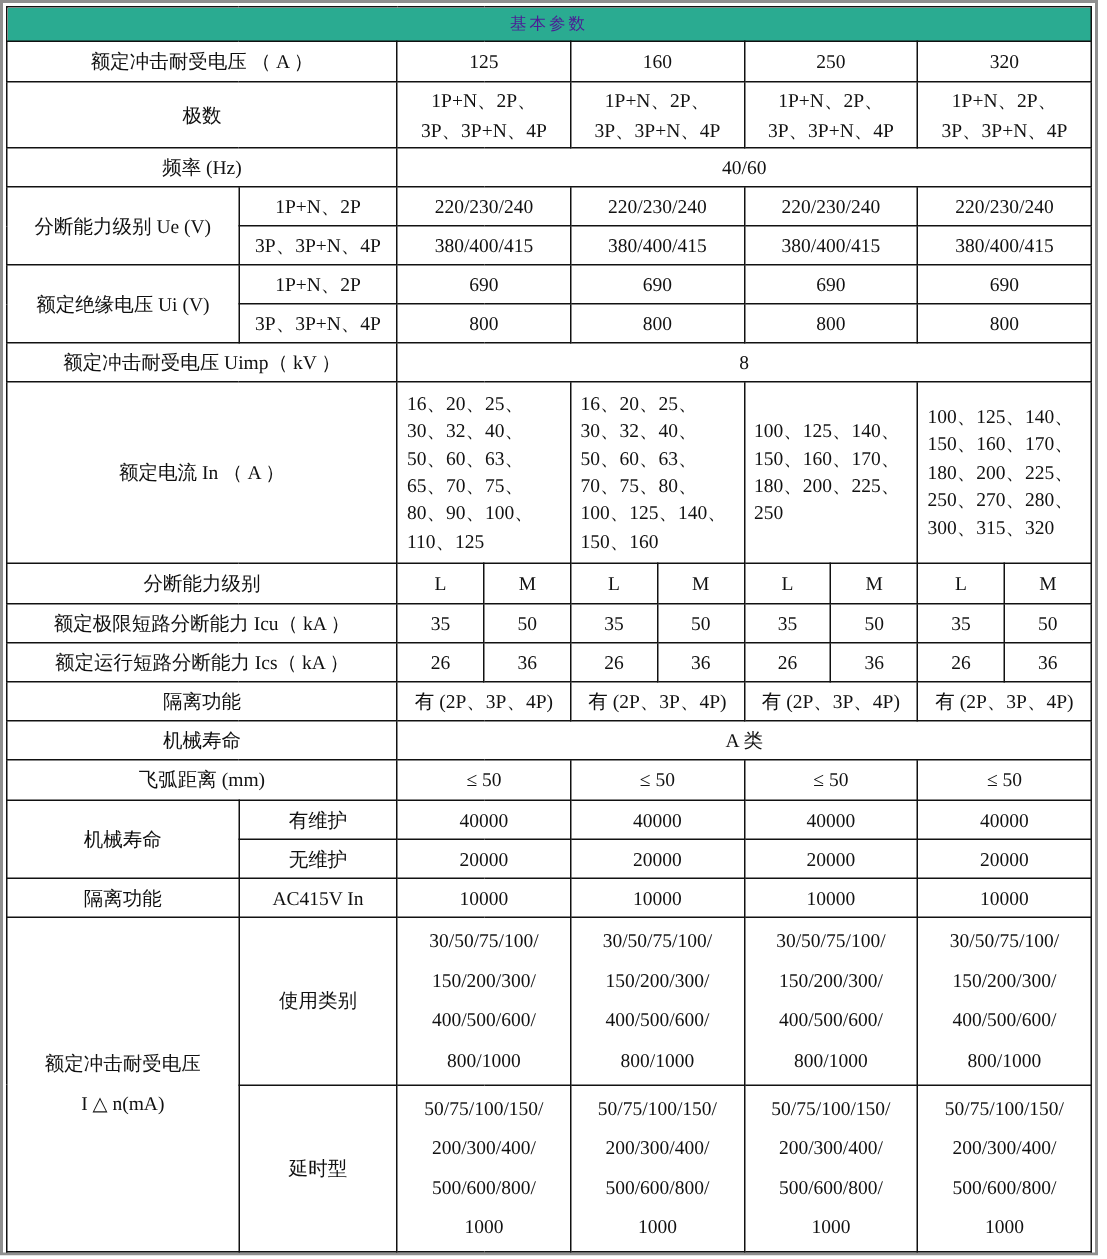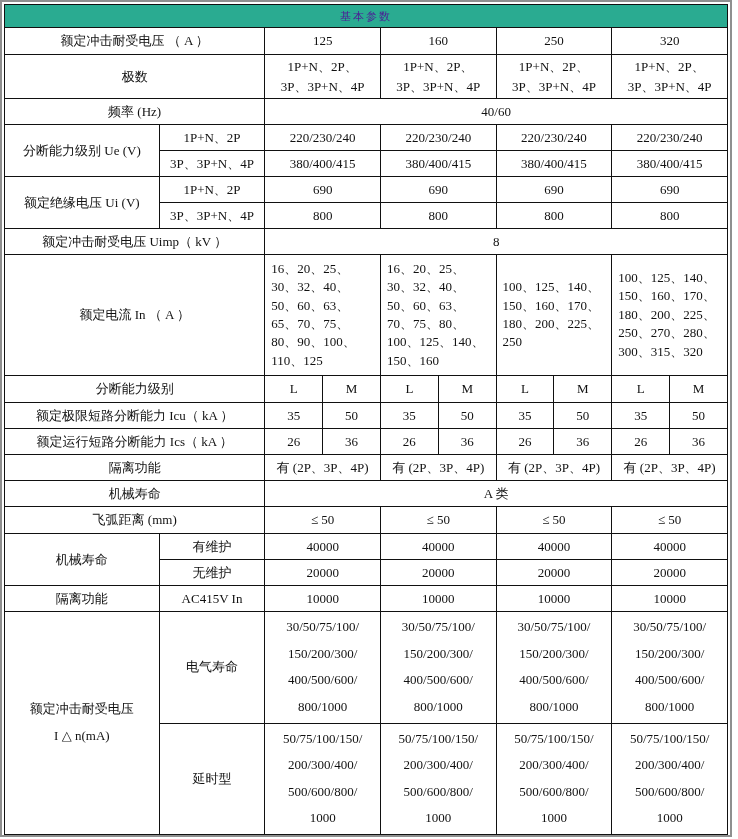--- a/index.html
+++ b/index.html
@@ -210,21 +210,21 @@
           <td>隔离功能</td>
           <td>AC415V In</td>
           <td colspan="2">10000</td>
           <td colspan="2">10000</td>
           <td colspan="2">10000</td>
           <td colspan="2">10000</td>
         </tr>
         <tr class="row-rcd-nondelay" style="height: 103px;">
           <td rowspan="2">额定冲击耐受电压
 I △ n(mA)</td>
-          <td>电气寿命</td>
+          <td>使用类别</td>
           <td colspan="2">30/50/75/100/
 150/200/300/
 400/500/600/
 800/1000</td>
           <td colspan="2">30/50/75/100/
 150/200/300/
 400/500/600/
 800/1000</td>
           <td colspan="2">30/50/75/100/
 150/200/300/

